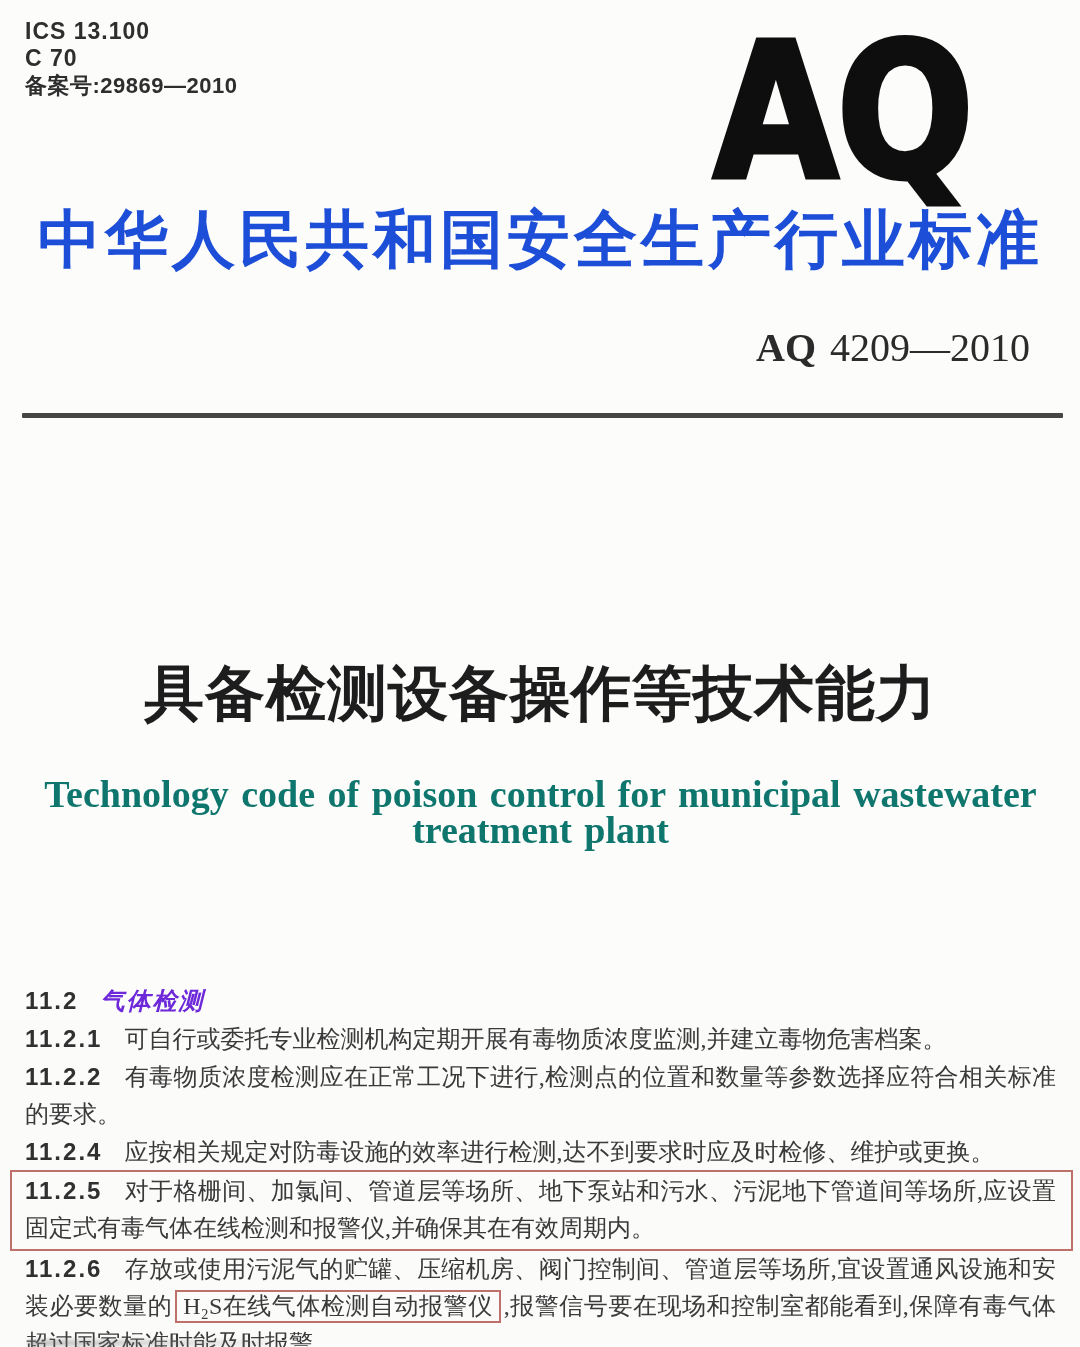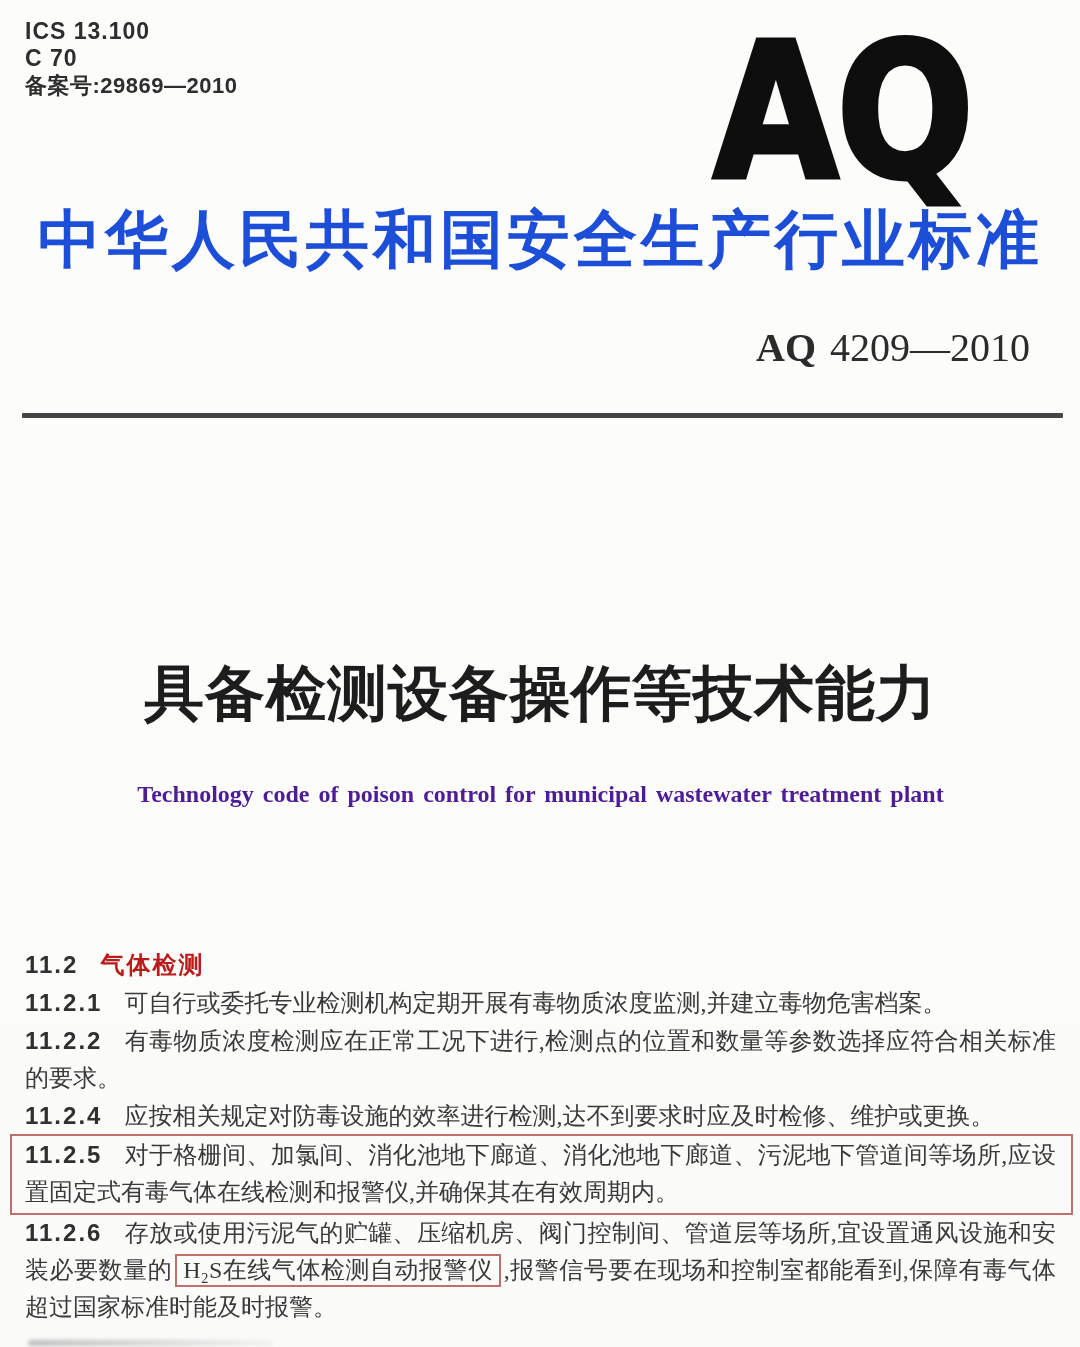--- a/index.html
+++ b/index.html
@@ -52,38 +52,38 @@
   
   .doc-title {
     margin: 240px 0 0;
     font-family: "Liberation Sans", "DejaVu Sans", sans-serif;
     font-weight: bold; font-size: 60px; line-height: 72px;
     text-align: center; letter-spacing: 1px; color: #1d1d1d;
   }
   .doc-title-en {
     margin: 46px 0 0;
     font-family: "Liberation Serif", "DejaVu Serif", serif;
-    font-weight: bold; font-size: 24px; line-height: 36px;
-    text-align: center; color: #4c1d95; word-spacing: 3px;
+    font-weight: bold; font-size: 38px; line-height: 36px;
+    text-align: center; color: #0f766e; word-spacing: 3px;
   }
   
   .doc-body {
     margin-top: 134px;
     font-size: 24px; line-height: 37px;
     color: #3a3a3a; text-align: justify;
   }
   .clause { margin: 0; }
   .num {
     font-family: "Liberation Sans", "DejaVu Sans", sans-serif;
     font-weight: bold; letter-spacing: 2px;
     padding-right: 22px; color: #303030;
   }
   .heading-clause .hd {
     font-family: "Liberation Sans", "DejaVu Sans", sans-serif;
-    font-weight: bold; letter-spacing: 2px; color: #b91c1c;
+    font-weight: bold; letter-spacing: 2px; color: #6d28d9; font-style: italic;
   }
   .box-clause {
     border: 2px solid #c0706a;
     margin: -1px -17px -1px -15px;
     padding: 0 15px 2px 13px;
     background: transparent;
   }
   .inline-box {
     border: 2px solid #c0706a;
     padding: 1px 6px 2px;
@@ -138,21 +138,21 @@
     <p class="clause">
       <span class="num">11.2.2</span><span>有毒物质浓度检测应在正常工况下进行,检测点的位置和数量等参数选择应符合相关标准的要求。</span>
     </p>
 
 
     <p class="clause">
       <span class="num">11.2.4</span><span>应按相关规定对防毒设施的效率进行检测,达不到要求时应及时检修、维护或更换。</span>
     </p>
 
     <p class="clause box-clause">
-      <span class="num">11.2.5</span><span>对于格栅间、加氯间、消化池地下廊道、消化池地下廊道、污泥地下管道间等场所,应设置固定式有毒气体在线检测和报警仪,并确保其在有效周期内。</span>
+      <span class="num">11.2.5</span><span>对于格栅间、加氯间、管道层等场所、地下泵站和污水、污泥地下管道间等场所,应设置固定式有毒气体在线检测和报警仪,并确保其在有效周期内。</span>
     </p>
 
     <p class="clause">
       <span class="num">11.2.6</span><span>存放或使用污泥气的贮罐、压缩机房、阀门控制间、管道层等场所,宜设置通风设施和安装必要数量的</span><span class="inline-box">H₂S在线气体检测自动报警仪</span><span>,报警信号要在现场和控制室都能看到,保障有毒气体超过国家标准时能及时报警。</span>
     </p>
 
   </div>
 
   <div class="artifact"></div>
 

